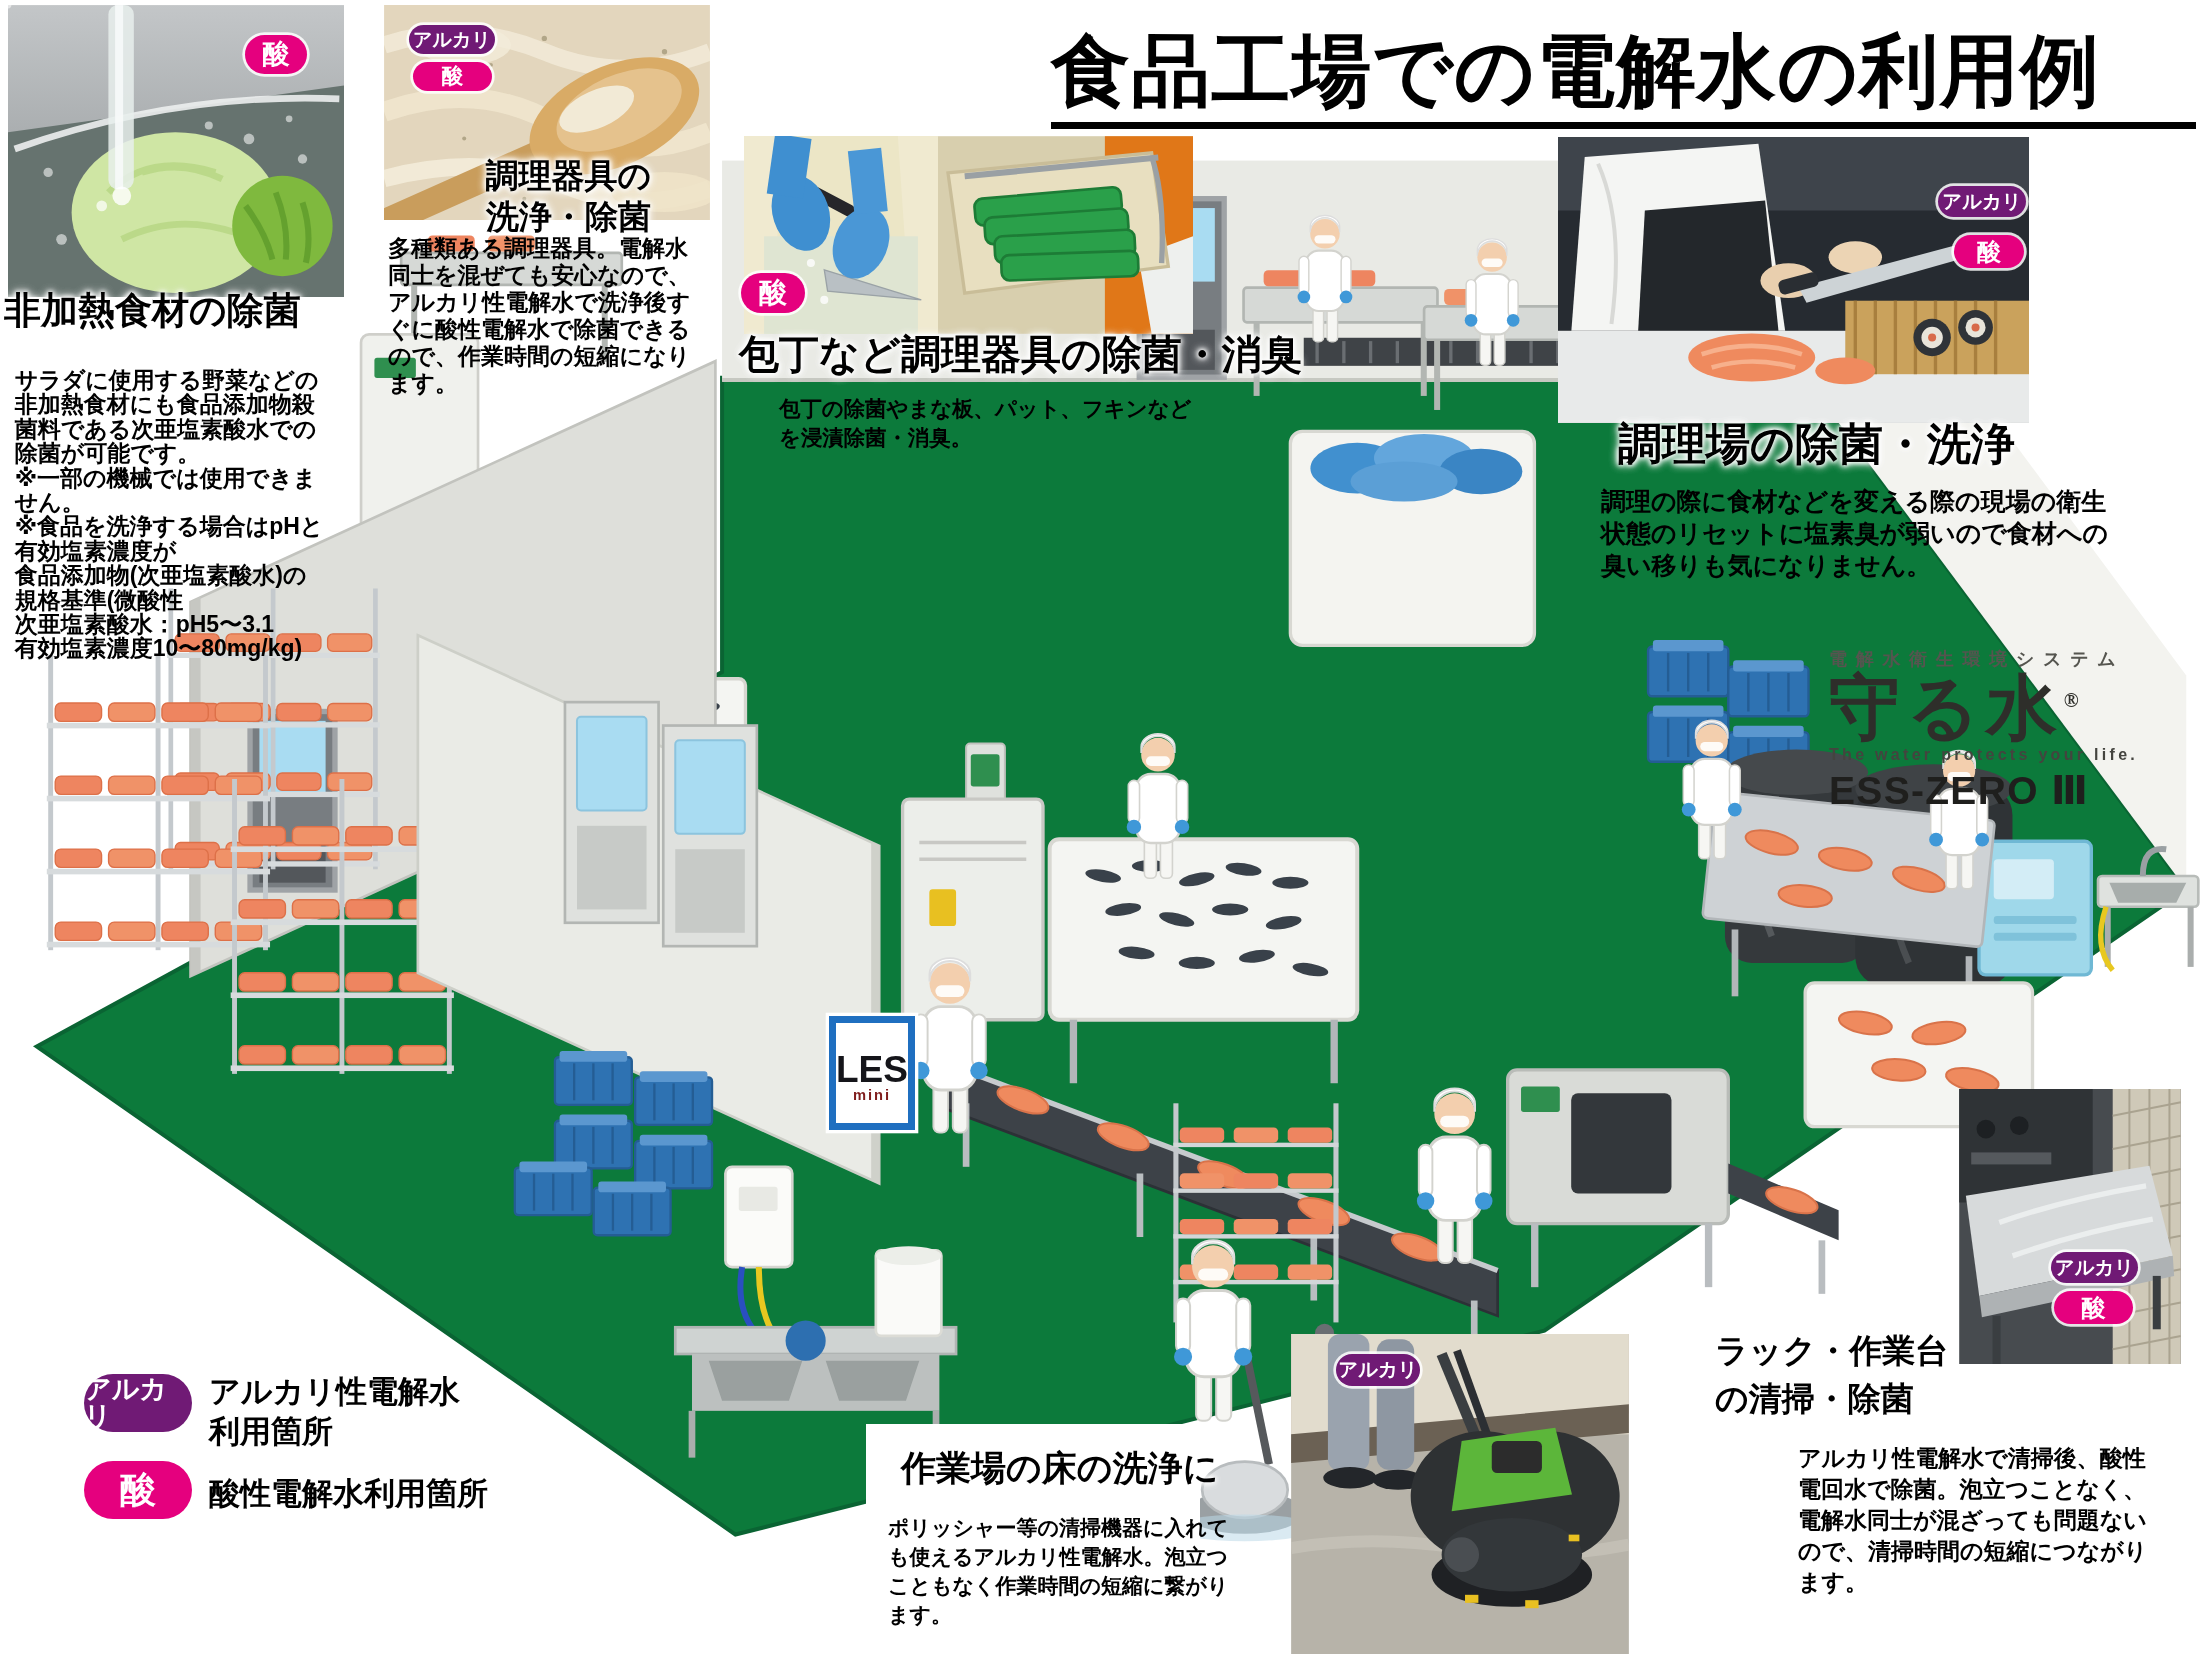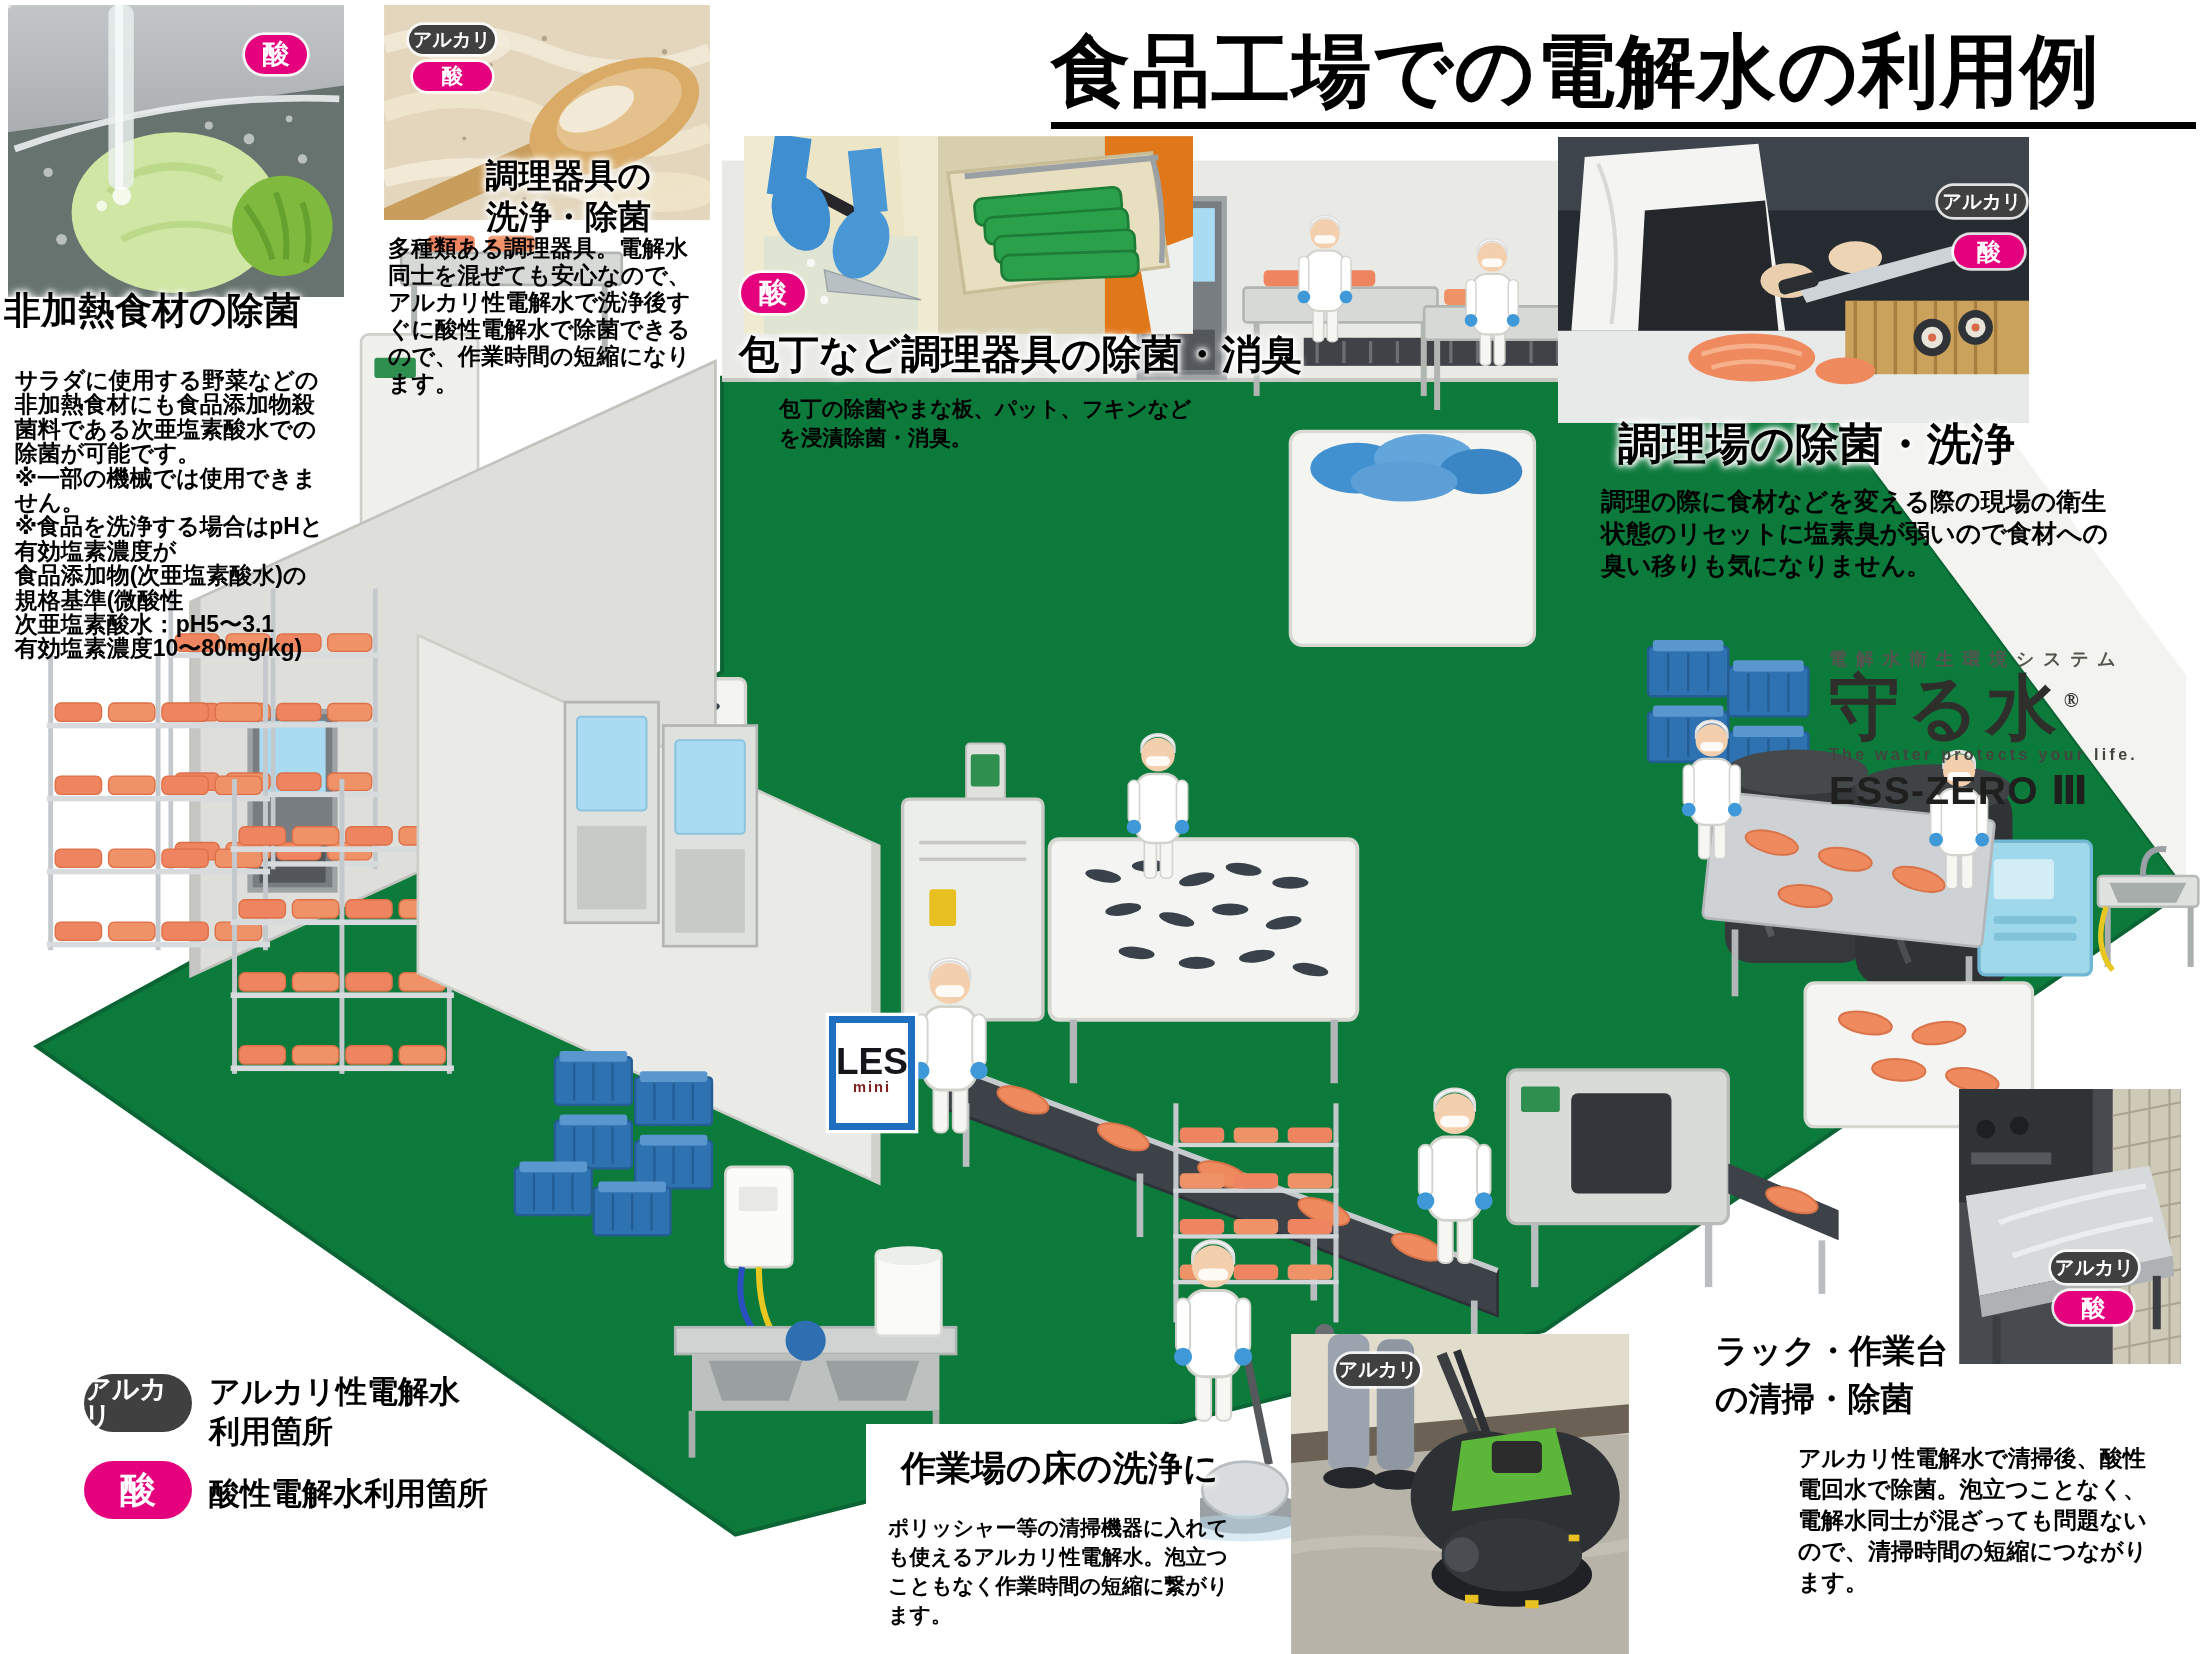--- a/index.html
+++ b/index.html
@@ -3,41 +3,41 @@
 <meta charset="utf-8">
 <style>
   html,body{margin:0;padding:0;background:#fff;}
   #page{position:relative;width:2205px;height:1655px;background:#fff;overflow:hidden;
         font-family:"Liberation Sans","DejaVu Sans",sans-serif;color:#000;}
   .abs{position:absolute;}
   
   .badge{position:absolute;display:flex;align-items:center;justify-content:center;
          color:#fff;font-weight:900;border-radius:668px;line-height:1;z-index:40;
          box-shadow:0 0 0 2.7px rgba(255,255,255,.85);}
-  .b-alkali{background:#404040;}
+  .b-alkali{background:#701a75;}
   .b-acid{background:#e5007e;}
   
   .main-title{font-size:79px;font-weight:900;letter-spacing:1.3px;white-space:nowrap;}
   .title-underline{background:#000;height:6.7px;}
   .sec-title{font-weight:900;white-space:pre-line;line-height:1.25;
              text-shadow:0 0 5.3px #fff,0 0 5.3px #fff,0 0 9.4px #fff,0 0 9.4px #fff;}
   .sec-body{font-weight:bold;white-space:pre-line;}
   .photo{position:absolute;overflow:hidden;z-index:20;}
   .photo svg{display:block;}
   
   #brand{z-index:35;color:#3c3c38;}
   #brand .sys{font-size:18px;letter-spacing:8.7px;font-weight:bold;color:#55554f;}
   #brand .name{font-family:"Liberation Serif","DejaVu Serif",serif;font-size:71px;
                font-weight:bold;letter-spacing:6.7px;color:#2e2e2a;line-height:1.05;}
   #brand .reg{font-size:20px;vertical-align:super;}
   #brand .tag{font-size:16px;letter-spacing:3.3px;font-weight:bold;color:#44443f;}
   #brand .model{font-size:39px;font-weight:800;letter-spacing:1.3px;color:#1f1f1d;margin-top:4px;}
   #les-sign{z-index:35;width:72px;height:100px;background:#fff;border:7.4px solid #1f6fc0;
             box-shadow:0 0 0 3.3px #fff;text-align:center;}
-  #les-sign .les{font-size:37px;font-weight:900;color:#15151a;margin-top:20px;line-height:1;}
+  #les-sign .les{font-size:37px;font-weight:900;color:#15151a;margin-top:28px;line-height:1;}
   #les-sign .mini{font-size:14.7px;font-weight:bold;color:#7f1d1d;letter-spacing:2px;line-height:1;}
   
   .legend-label{font-weight:900;white-space:pre-line;line-height:1.3;font-size:31px;}
 </style>
 </head>
 <body>
 
 <div id="page">
 
   <svg class="abs" style="left:0;top:0;z-index:10" width="2205" height="1655" viewBox="0 0 3298 2475">

